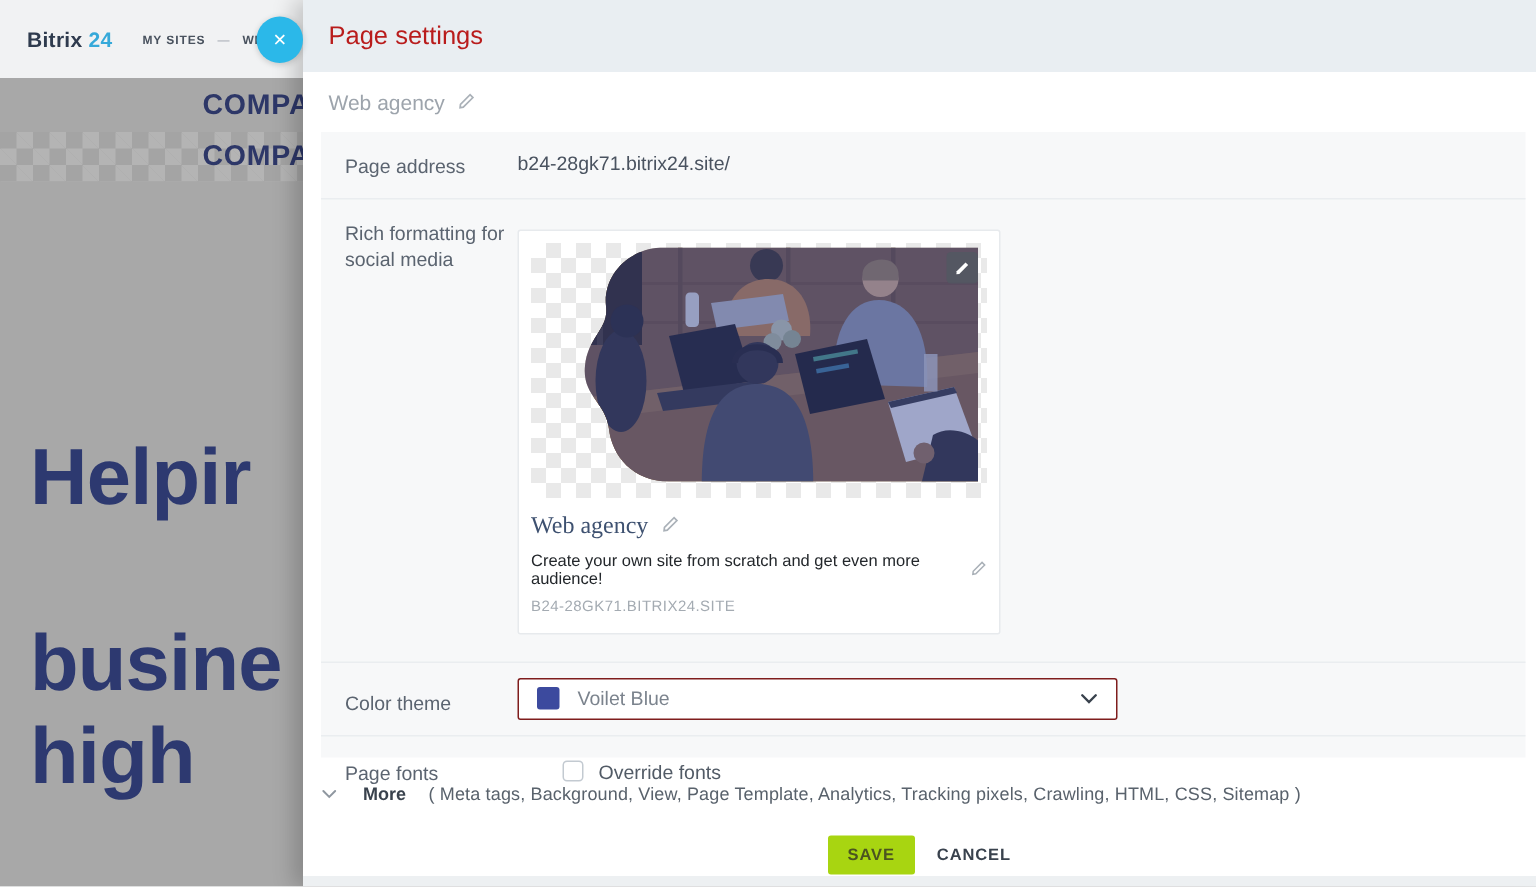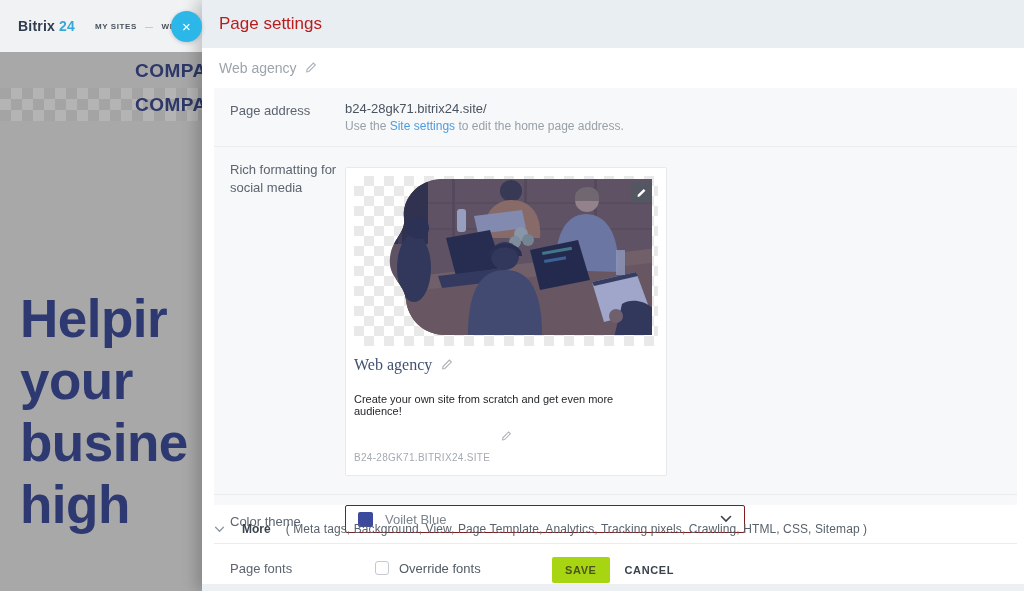--- a/index.html
+++ b/index.html
@@ -55,21 +55,21 @@
     background-image:
       linear-gradient(45deg, #e9e9e9 25%, transparent 25%, transparent 75%, #e9e9e9 75%),
       linear-gradient(45deg, #e9e9e9 25%, transparent 25%, transparent 75%, #e9e9e9 75%);
     background-position:0 0, 10px 10px;
     background-size:20px 20px; }
   .card-image svg.photo { position:absolute; inset:0; width:100%; height:100%; }
   .img-edit-btn { position:absolute; top:6px; right:6px; width:21px; height:21px; border:none; border-radius:3px;
     background:rgba(82,88,98,0.82); display:flex; align-items:center; justify-content:center; cursor:pointer; }
   .card-title-row { display:flex; align-items:center; gap:9px; margin-top:10px; }
   .card-title { font-family:"Liberation Serif", serif; font-size:16px; color:#3e5170; }
-  .card-desc-row { display:flex; align-items:center; gap:10px; margin-top:19px;flex-direction:column; }
+  .card-desc-row { display:flex; align-items:center; gap:10px; margin-top:8px; }
   .card-desc { font-size:11px; color:#23272b; }
   .card-domain { margin-top:7px; font-size:10px; color:#a4abb2; letter-spacing:0.3px; }
 
   .theme-select { margin-top:0; width:400px; height:28px; background:#ffffff; border:1px solid #7f1d1d; border-radius:2px;
     display:flex; align-items:center; padding:0 12px; cursor:pointer; }
   .theme-swatch { width:15px; height:15px; border-radius:2px; background:#3c4a9e; flex-shrink:0; }
   .theme-name { margin-left:12px; font-size:13px; color:#7b838d; flex:1; }
   .frow.theme-row { padding-top:10px; padding-bottom:10px; }
   .frow.theme-row .frow-label { padding-top:8px; }
 
@@ -108,21 +108,21 @@
     </div>
     <div class="site-preview">
       <div class="company-row row1">
         <span class="company-text">COMPA</span>
       </div>
       <div class="company-row row2">
         <span class="company-text">COMPA</span>
       </div>
       <h1 class="hero">
         <span>Helpir</span><br>
-        <span>your</span><br>
+        <br>
         <span>busine</span><br>
         <span>high</span>
       </h1>
     </div>
   </div>
 
   <button class="close-btn">
     <span>×</span>
   </button>
 
@@ -139,23 +139,20 @@
           </svg>
       </span>
     </div>
 
     <div class="form-area">
 
       <div class="frow">
         <div class="frow-label">Page address</div>
         <div class="frow-value">
           <div class="addr-value">b24-28gk71.bitrix24.site/</div>
-          <div class="addr-hint">
-            <span>Use the </span><a href="#">Site settings</a><span> to edit the home page address.</span>
-          </div>
         </div>
       </div>
 
       <div class="frow" style="padding-bottom:18px;">
         <div class="frow-label">Rich formatting for social media</div>
         <div class="frow-value">
           <div class="social-card">
             <div class="card-image">
               <svg class="photo" viewBox="0 0 304 170" preserveAspectRatio="none">
                 <defs>

